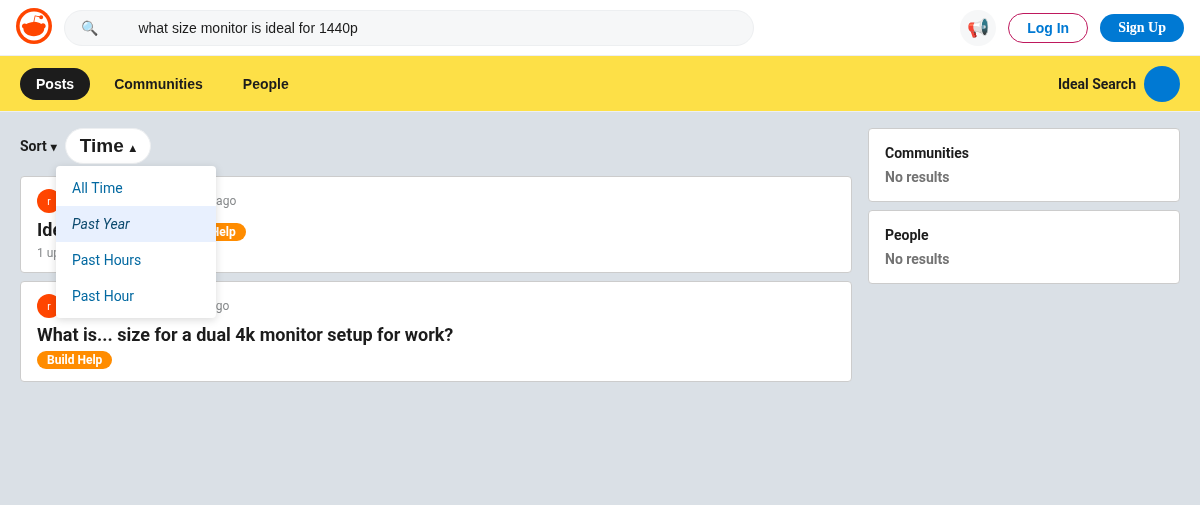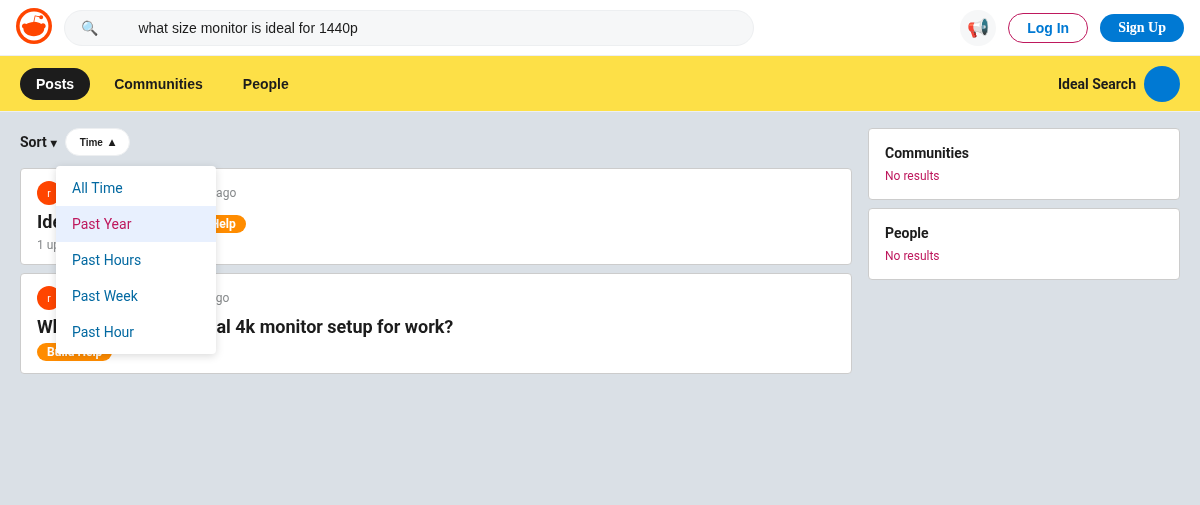--- a/index.html
+++ b/index.html
@@ -169,21 +169,21 @@
       align-items: flex-end;
       gap: 4px;
       cursor: pointer;
     }
 
     .time-dropdown-btn {
       background: white;
       border: 1px solid #edeff1;
       border-radius: 20px;
       padding: 6px 14px;
-      font-size: 10px;
+      font-size: 19px;
       font-weight: 700;
       cursor: pointer;
       display: flex;
       align-items: center;
       gap: 6px;
       color: #1c1c1c;
     }
 
     
     .dropdown-menu {
@@ -200,21 +200,22 @@
 
     .dropdown-item {
       padding: 10px 16px;
       font-size: 14px;
       color: #0369a1;
       cursor: pointer;
     }
 
     .dropdown-item.selected {
       background: #e8f0fe;
-      color: #be185d;
+      color: #0c4a6e;
+      font-style: italic;
     }
 
     
     .post-card {
       background: white;
       border-radius: 4px;
       border: 1px solid #ccc;
       padding: 12px 16px;
       margin-bottom: 8px;
       cursor: pointer;
@@ -285,22 +286,23 @@
     }
 
     .sidebar-card h3 {
       font-size: 14px;
       font-weight: 700;
       color: #1c1c1c;
       margin-bottom: 8px;
     }
 
     .sidebar-card .no-results {
-      font-size: 12px;
-      color: #be185d;
+      font-size: 14px;
+      color: #737373;
+      font-weight: bold;
     }
 
     
     .chevron-down::after { content: '▾'; font-size: 12px; }
     .chevron-up::after { content: '▴'; font-size: 12px; }
     .search-icon-svg { color: #878a8c; font-size: 14px; }
   </style>
 </head>
 <body>
 
@@ -350,21 +352,20 @@
       </div>
       <button class="time-dropdown-btn">
         <span>Time</span>
         <span class="chevron-up"></span>
       </button>
 
       <div class="dropdown-menu">
         <div class="dropdown-item">All Time</div>
         <div class="dropdown-item selected">Past Year</div>
         <div class="dropdown-item">Past Hours</div>
-        <div class="dropdown-item">Past Week</div>
         <div class="dropdown-item">Past Hour</div>
       </div>
     </div>
 
     <div class="post-card">
       <div class="post-meta">
         <div class="avatar-small">r</div>
         <span>r/buil...</span>
         <span>kychan294</span>
         <span>4 years ago</span>

